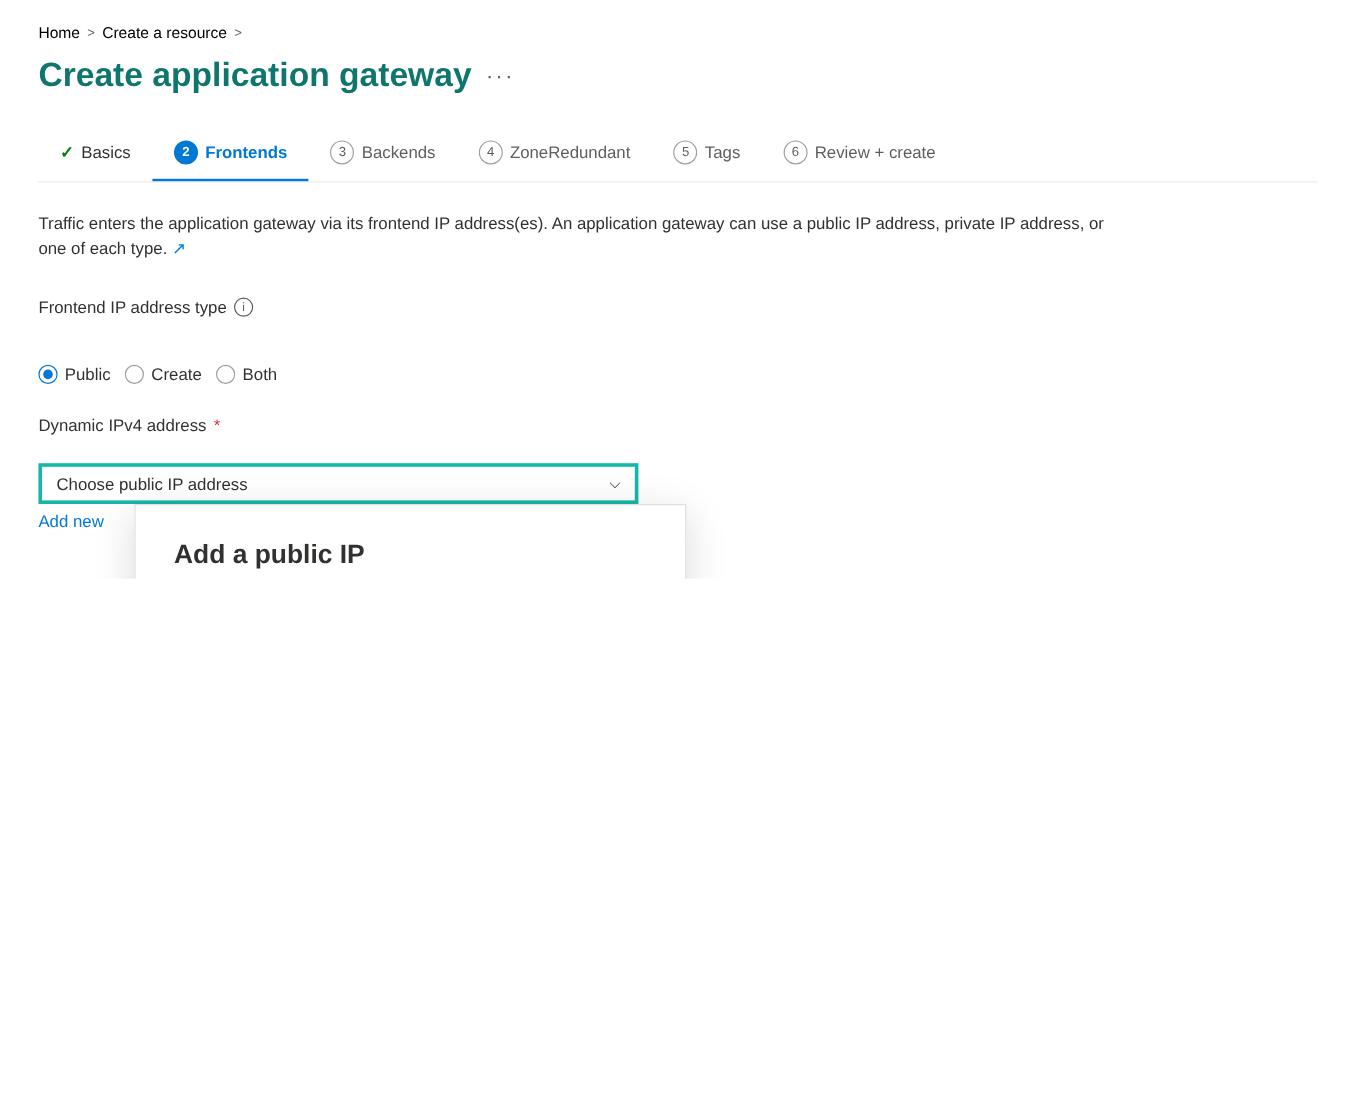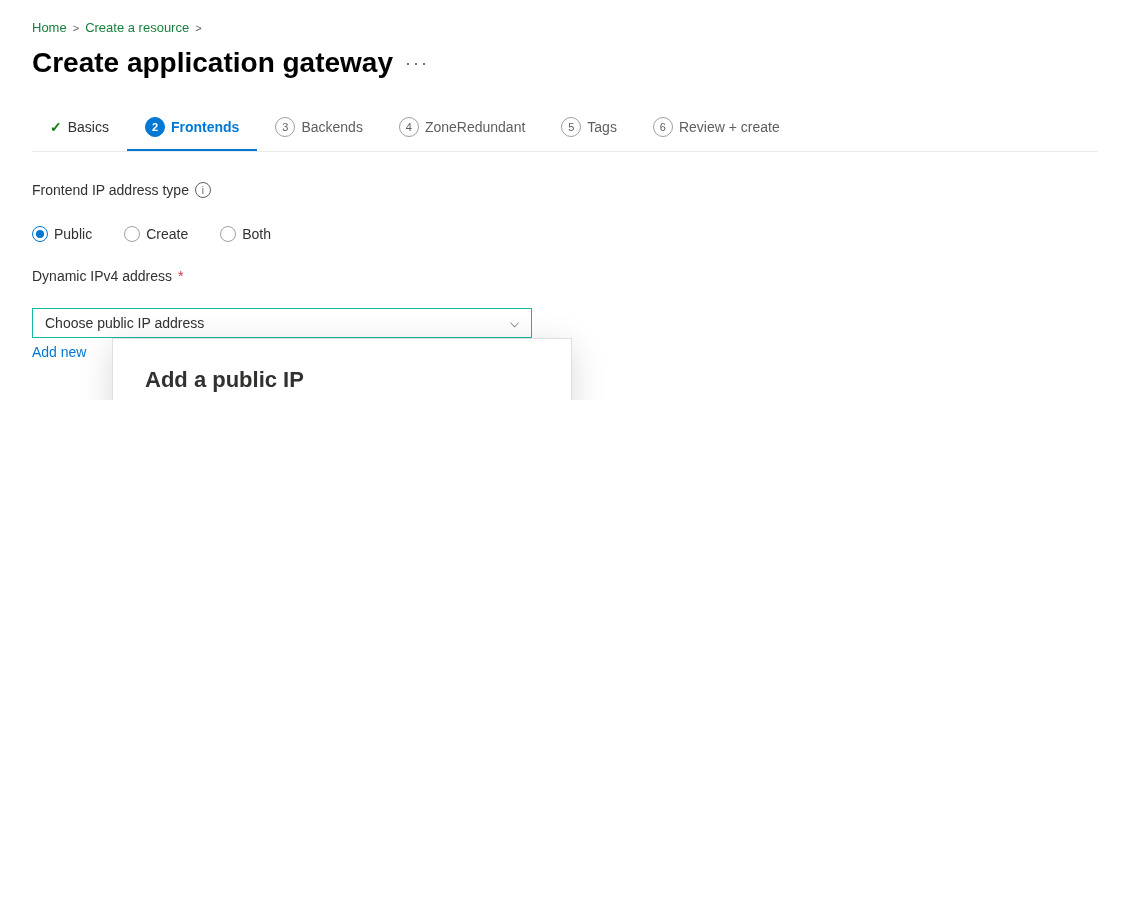--- a/index.html
+++ b/index.html
@@ -19,34 +19,34 @@
       gap: 6px;
       font-size: 13px;
       color: #0078d4;
       margin-bottom: 12px;
     }
     .breadcrumb-separator {
       color: #605e5c;
       font-size: 11px;
     }
     .breadcrumb a {
-      color: #15803d;
+      color: #000000;
       text-decoration: none;
       cursor: pointer;
     }
     .page-title-row {
       display: flex;
       align-items: center;
       gap: 12px;
       margin-bottom: 28px;
     }
     .page-title {
       font-size: 28px;
       font-weight: 600;
-      color: #000000;
+      color: #0f766e;
     }
     .ellipsis-btn {
       font-size: 18px;
       color: #605e5c;
       cursor: pointer;
       letter-spacing: 2px;
     }
     
     .tabs-container {
       display: flex;
@@ -139,22 +139,23 @@
       color: #605e5c;
       cursor: pointer;
     }
     .form-controls {
       flex: 1;
     }
     
     .radio-group {
       display: flex;
       align-items: center;
-      gap: 32px;
+      gap: 12px;
       padding-top: 4px;
+      margin-top: 12px;
     }
     .radio-item {
       display: flex;
       align-items: center;
       gap: 6px;
       cursor: pointer;
     }
     .radio-circle {
       width: 16px;
       height: 16px;
@@ -171,21 +172,21 @@
       width: 8px;
       height: 8px;
       border-radius: 50%;
       background: #0078d4;
     }
     
     .dropdown {
       display: flex;
       align-items: center;
       justify-content: space-between;
-      border: 1px solid #14b8a6;
+      border: 3px solid #14b8a6;
       padding: 6px 12px;
       cursor: pointer;
       background: #fff;
       min-width: 500px;
       gap: 28px;
     }
     .dropdown-chevron {
       font-size: 12px;
       color: #323130;
     }
@@ -333,20 +334,24 @@
       <span class="tab-number">5</span>
       <span>Tags</span>
     </div>
 
     <div class="tab">
       <span class="tab-number">6</span>
       <span>Review + create</span>
     </div>
   </div>
 
+  <div class="description">
+    <span>Traffic enters the application gateway via its frontend IP address(es). An application gateway can use a public IP address, private IP address, or one of each type.</span>
+    <a href="#"> ↗</a>
+  </div>
 
   <div class="form-row">
     <div class="form-label">
       <span>Frontend IP address type</span>
       <span class="info-icon">i</span>
     </div>
     <div class="form-controls">
       <div class="radio-group">
 
         <label class="radio-item">

